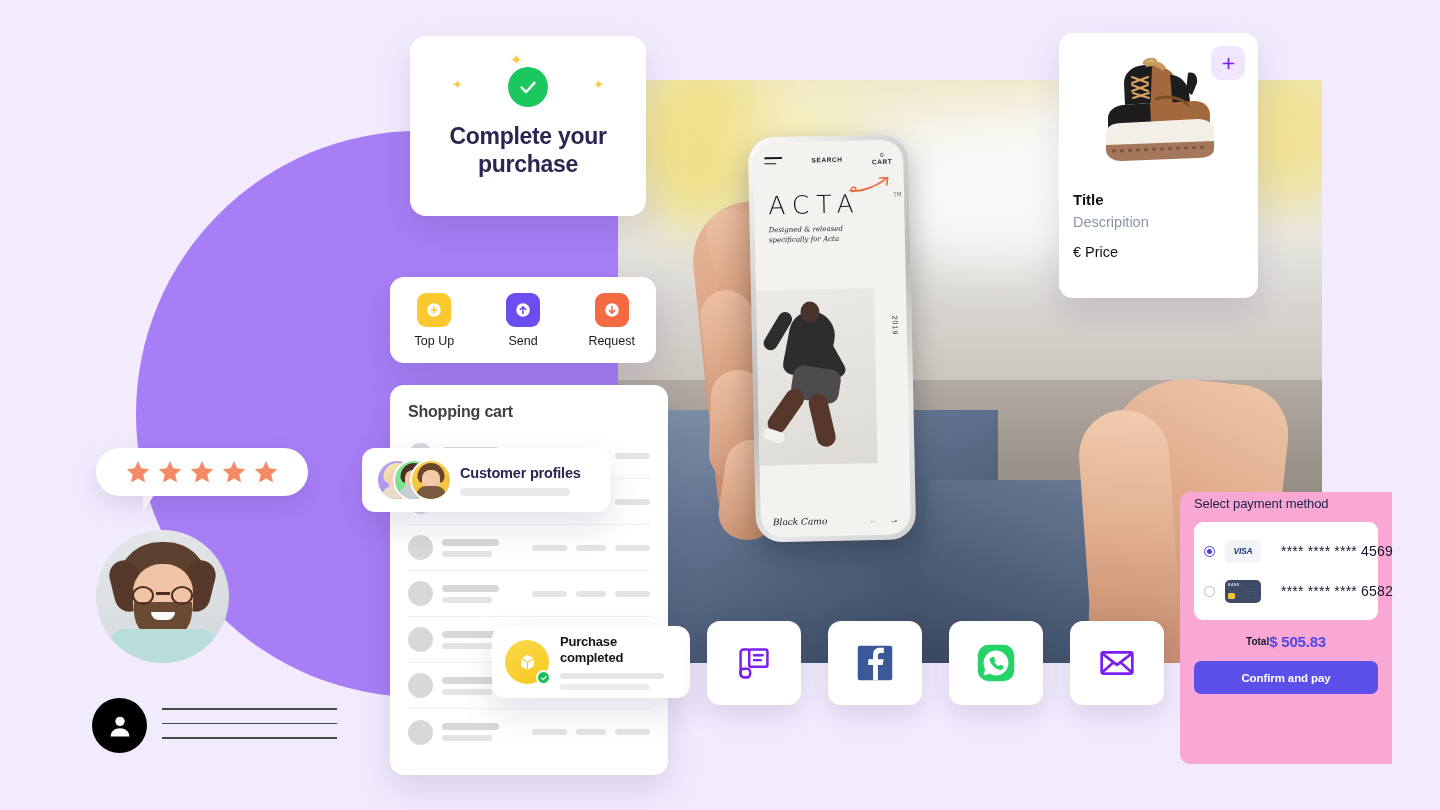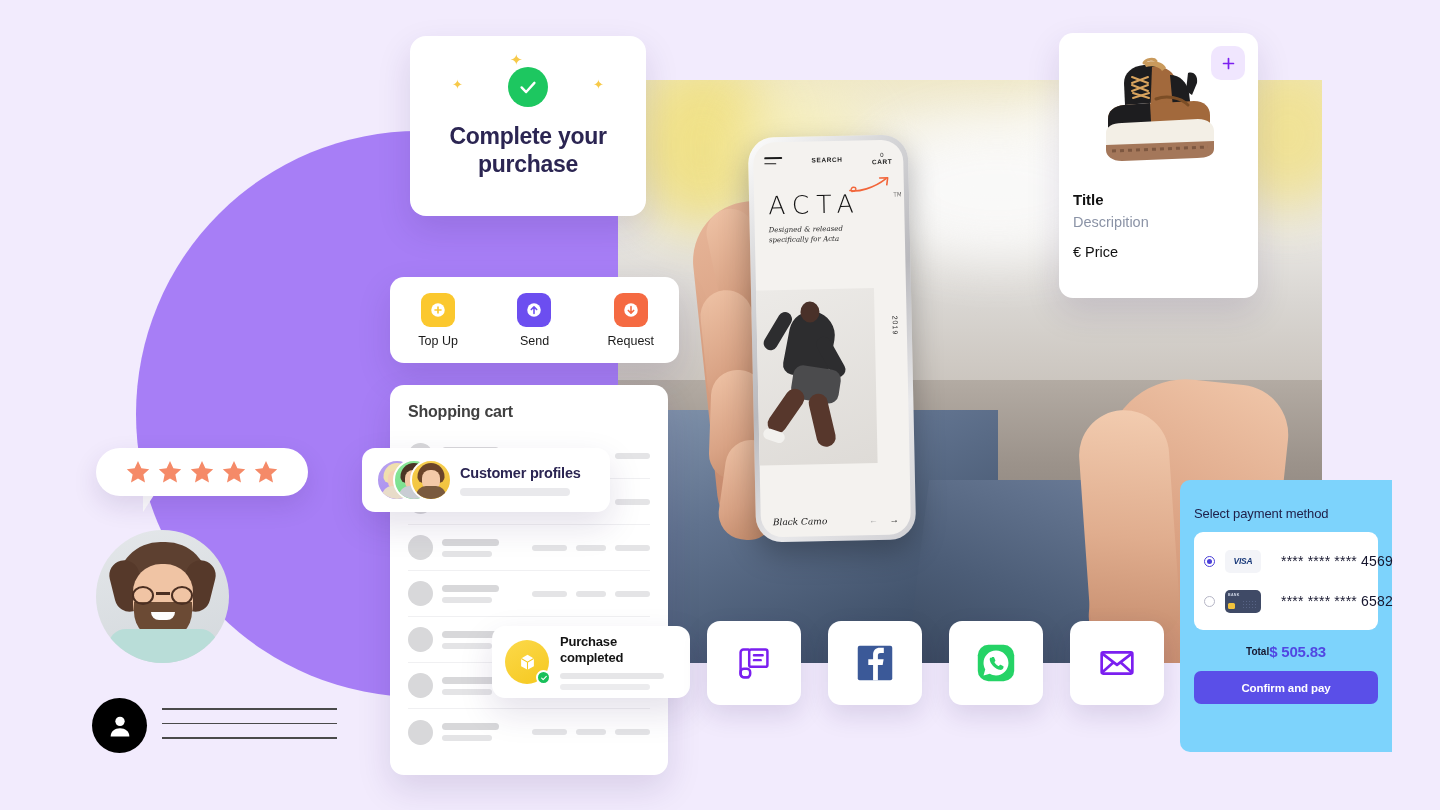--- a/index.html
+++ b/index.html
@@ -173,21 +173,21 @@
   .sp1 { top: -6px; left: 50%; transform: translateX(-18px); font-size: 15px; }
   .sp2 { top: 20px; left: 18px; font-size: 13px; }
   .sp3 { top: 20px; right: 18px; font-size: 13px; }
   .cp-title {
     margin-top: 6px; text-align: center;
     font-size: 23px; font-weight: 700; line-height: 1.22;
     color: #2b2552; letter-spacing: -.3px;
   }
 
   
-  .act-card { left: 390px; top: 277px; width: 289px; height: 86px; border-radius: 14px; display: flex; align-items: center; }
+  .act-card { left: 390px; top: 277px; width: 266px; height: 86px; border-radius: 14px; display: flex; align-items: center; }
   .act-item { flex: 1; text-align: center; }
   .act-tile {
     width: 34px; height: 34px; border-radius: 9px; margin: 0 auto 7px;
     display: flex; align-items: center; justify-content: center;
   }
   .tile-topup { background: #fbc82e; }
   .tile-send  { background: #6c4ef0; }
   .tile-req   { background: #f56a42; }
   .act-tile svg { width: 18px; height: 18px; }
   .act-label { font-size: 12.5px; color: #1a1a1a; font-weight: 500; }
@@ -302,24 +302,24 @@
   .soc { position: absolute; top: 621px; width: 94px; height: 84px; background: #fff; border-radius: 13px;
          display: flex; align-items: center; justify-content: center; box-shadow: 0 10px 26px rgba(49,27,90,.13); }
   .soc svg { width: 46px; height: 46px; }
   .soc-doc  { left: 707px; }
   .soc-fb   { left: 828px; }
   .soc-wa   { left: 949px; }
   .soc-mail { left: 1070px; }
 
   
   .pay-panel {
-    position: absolute; left: 1180px; top: 480px;
+    position: absolute; left: 1180px; top: 492px;
     width: 212px; height: 272px;
-    background: #7dd3fc; border-radius: 10px 0 0 10px;
-    padding: 26px 14px;
+    background: #f9a8d4; border-radius: 10px 0 0 10px;
+    padding: 4px 14px;
   }
   .pay-title { font-size: 13px; color: #20214a; font-weight: 500; letter-spacing: -.1px; }
   .pay-list { margin-top: 11px; background: #fff; border-radius: 9px; padding: 9px 10px; }
   .pay-row { display: flex; align-items: center; height: 40px; }
   .radio { width: 11px; height: 11px; border-radius: 50%; border: 1.4px solid #b6b6c6; flex: 0 0 auto; position: relative; }
   .radio.on { border-color: #4b3fd8; }
   .radio.on::after { content: ""; position: absolute; inset: 2px; border-radius: 50%; background: #4b3fd8; }
   .brand-tile {
     width: 36px; height: 23px; border-radius: 5px; margin-left: 10px;
     display: flex; align-items: center; justify-content: center; flex: 0 0 auto;

